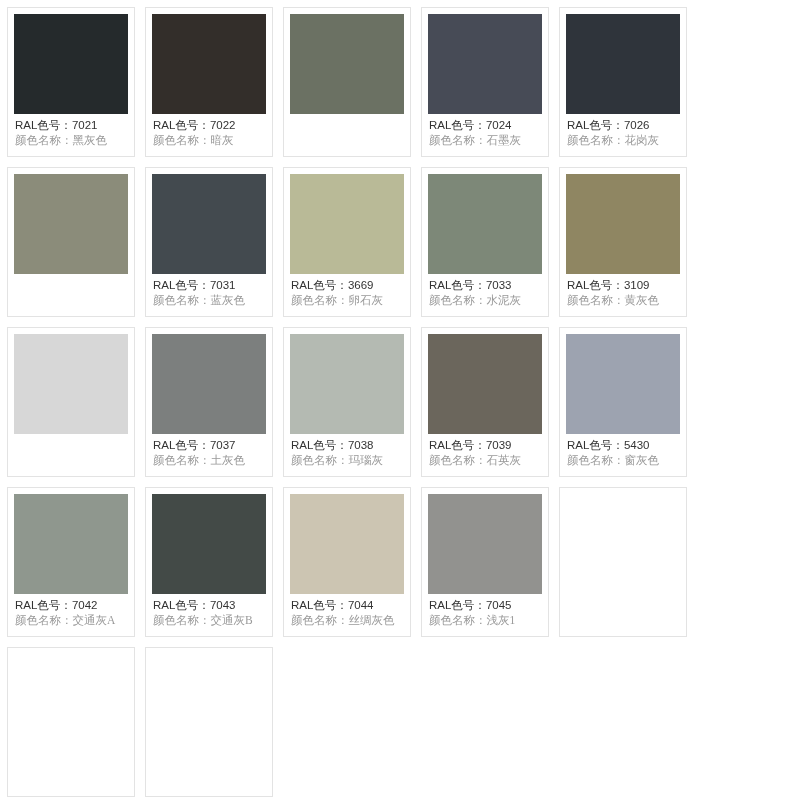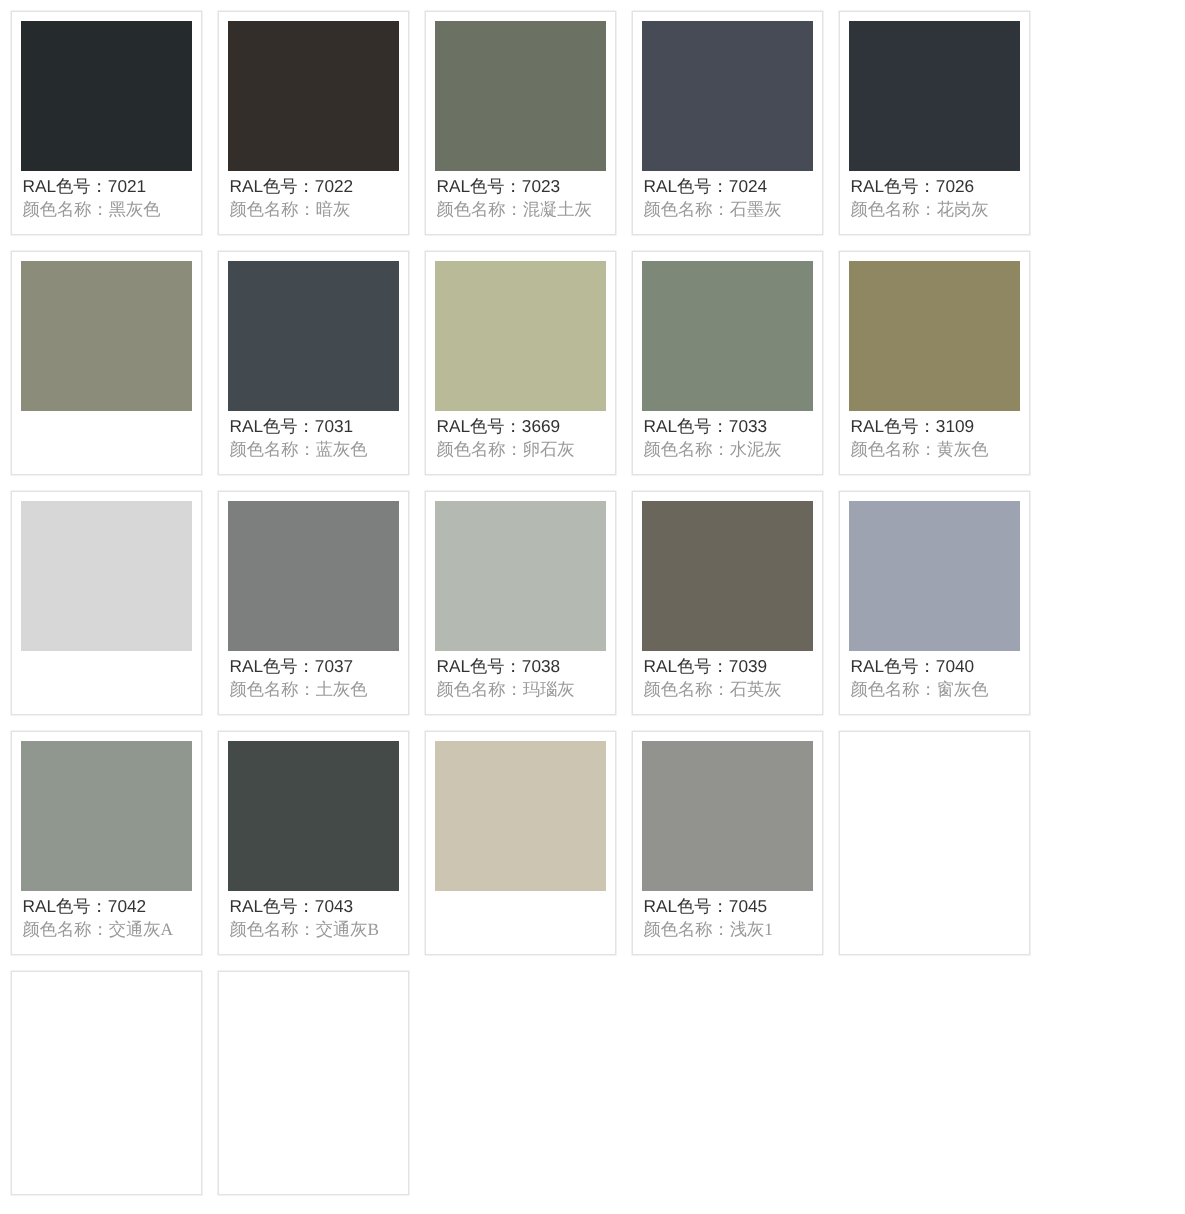--- a/index.html
+++ b/index.html
@@ -80,24 +80,20 @@
     </div>
     <div class="color-card">
       <span class="swatch" style="background: rgb(51, 46, 42);"></span>
       <div class="card-info">
         <div class="info-line line-code"><span class="lbl">RAL色号：</span><span class="val">7022</span></div>
         <div class="info-line line-name"><span class="lbl">颜色名称：</span><span class="val">暗灰</span></div>
       </div>
     </div>
     <div class="color-card">
       <span class="swatch" style="background: rgb(107, 113, 99);"></span>
-      <div class="card-info">
-        <div class="info-line line-code"><span class="lbl">RAL色号：</span><span class="val">7023</span></div>
-        <div class="info-line line-name"><span class="lbl">颜色名称：</span><span class="val">混凝土灰</span></div>
-      </div>
     </div>
     <div class="color-card">
       <span class="swatch" style="background: rgb(71, 75, 86);"></span>
       <div class="card-info">
         <div class="info-line line-code"><span class="lbl">RAL色号：</span><span class="val">7024</span></div>
         <div class="info-line line-name"><span class="lbl">颜色名称：</span><span class="val">石墨灰</span></div>
       </div>
     </div>
     <div class="color-card">
       <span class="swatch" style="background: rgb(47, 52, 59);"></span>
@@ -157,40 +153,44 @@
     <div class="color-card">
       <span class="swatch" style="background: rgb(107, 102, 92);"></span>
       <div class="card-info">
         <div class="info-line line-code"><span class="lbl">RAL色号：</span><span class="val">7039</span></div>
         <div class="info-line line-name"><span class="lbl">颜色名称：</span><span class="val">石英灰</span></div>
       </div>
     </div>
     <div class="color-card">
       <span class="swatch" style="background: rgb(157, 163, 176);"></span>
       <div class="card-info">
-        <div class="info-line line-code"><span class="lbl">RAL色号：</span><span class="val">7040</span></div>
+        <div class="info-line line-code"><span class="lbl">RAL色号：</span><span class="val">5430</span></div>
         <div class="info-line line-name"><span class="lbl">颜色名称：</span><span class="val">窗灰色</span></div>
       </div>
     </div>
     <div class="color-card">
       <span class="swatch" style="background: rgb(143, 151, 142);"></span>
       <div class="card-info">
         <div class="info-line line-code"><span class="lbl">RAL色号：</span><span class="val">7042</span></div>
         <div class="info-line line-name"><span class="lbl">颜色名称：</span><span class="val">交通灰A</span></div>
       </div>
     </div>
     <div class="color-card">
       <span class="swatch" style="background: rgb(67, 74, 71);"></span>
       <div class="card-info">
         <div class="info-line line-code"><span class="lbl">RAL色号：</span><span class="val">7043</span></div>
         <div class="info-line line-name"><span class="lbl">颜色名称：</span><span class="val">交通灰B</span></div>
       </div>
     </div>
     <div class="color-card">
       <span class="swatch" style="background: rgb(204, 197, 178);"></span>
+      <div class="card-info">
+        <div class="info-line line-code"><span class="lbl">RAL色号：</span><span class="val">7044</span></div>
+        <div class="info-line line-name"><span class="lbl">颜色名称：</span><span class="val">丝绸灰色</span></div>
+      </div>
     </div>
     <div class="color-card">
       <span class="swatch" style="background: rgb(146, 146, 143);"></span>
       <div class="card-info">
         <div class="info-line line-code"><span class="lbl">RAL色号：</span><span class="val">7045</span></div>
         <div class="info-line line-name"><span class="lbl">颜色名称：</span><span class="val">浅灰1</span></div>
       </div>
     </div>
     <div class="color-card"></div>
     <div class="color-card"></div>

